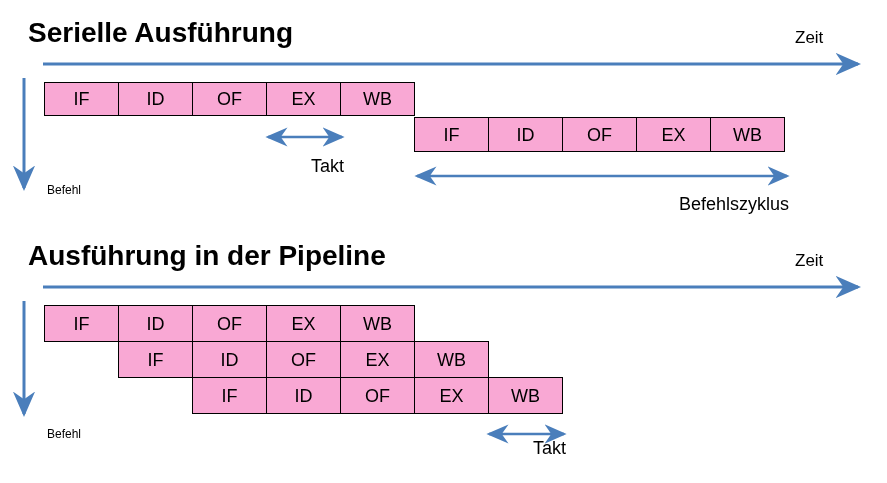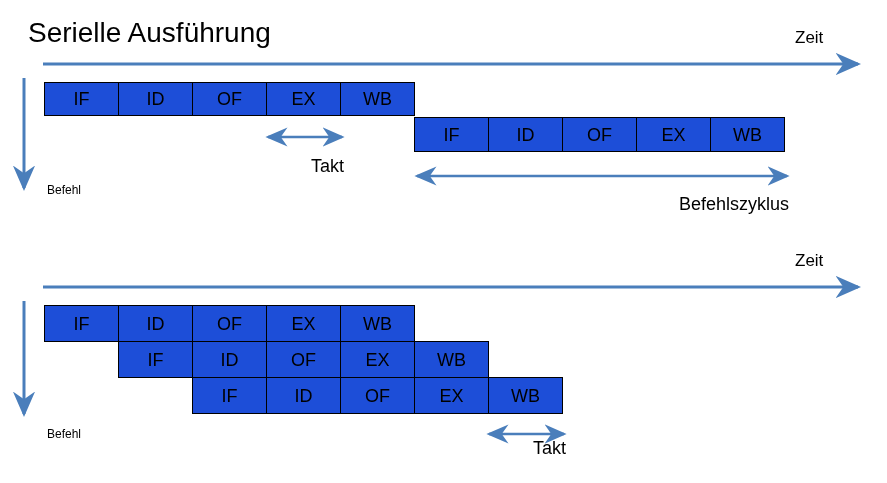--- a/index.html
+++ b/index.html
@@ -13,21 +13,21 @@
     height: 483px;
     background: #ffffff;
     overflow: hidden;
     font-family: "Liberation Sans", sans-serif;
     color: #000000;
   }
   .title {
     position: absolute;
     font-size: 28px;
     line-height: 32px;
-    font-weight: normal;
+    font-weight: bold;
     color: #000000;
     white-space: nowrap;
   }
   .zeit-label {
     position: absolute;
     font-size: 17px;
     line-height: 20px;
     color: #000000;
     white-space: nowrap;
   }
@@ -42,21 +42,21 @@
     position: absolute;
     font-size: 18px;
     line-height: 22px;
     color: #000000;
     white-space: nowrap;
     text-align: right;
   }
   .stage-box {
     position: absolute;
     box-sizing: border-box;
-    background: #1d4ed8;
+    background: #f9a8d4;
     border: 1.5px solid #000000;
     display: flex;
     align-items: center;
     justify-content: center;
     font-size: 18px;
     line-height: 18px;
     color: #000000;
   }
   .svg-layer {
     position: absolute;
@@ -115,20 +115,21 @@
   <div class="stage-box" style="left:414px; top:117px; width:75px; height:35px;">IF</div>
   <div class="stage-box" style="left:488px; top:117px; width:75px; height:35px;">ID</div>
   <div class="stage-box" style="left:562px; top:117px; width:75px; height:35px;">OF</div>
   <div class="stage-box" style="left:636px; top:117px; width:75px; height:35px;">EX</div>
   <div class="stage-box" style="left:710px; top:117px; width:75px; height:35px;">WB</div>
 
   <div class="span-label" style="left:266px; top:155px; width:78px;">Takt</div>
 
   <div class="span-label" style="left:415px; top:193px; width:374px;">Befehlszyklus</div>
 
+  <div class="title" style="left:28px; top:240px;">Ausführung in der Pipeline</div>
 
   <div class="zeit-label" style="left:795px; top:251px;">Zeit</div>
 
   <div class="befehl-label" style="left:47px; top:423px;">Befehl</div>
 
   <div class="stage-box" style="left:44px; top:305px; width:75px; height:37px;">IF</div>
   <div class="stage-box" style="left:118px; top:305px; width:75px; height:37px;">ID</div>
   <div class="stage-box" style="left:192px; top:305px; width:75px; height:37px;">OF</div>
   <div class="stage-box" style="left:266px; top:305px; width:75px; height:37px;">EX</div>
   <div class="stage-box" style="left:340px; top:305px; width:75px; height:37px;">WB</div>

